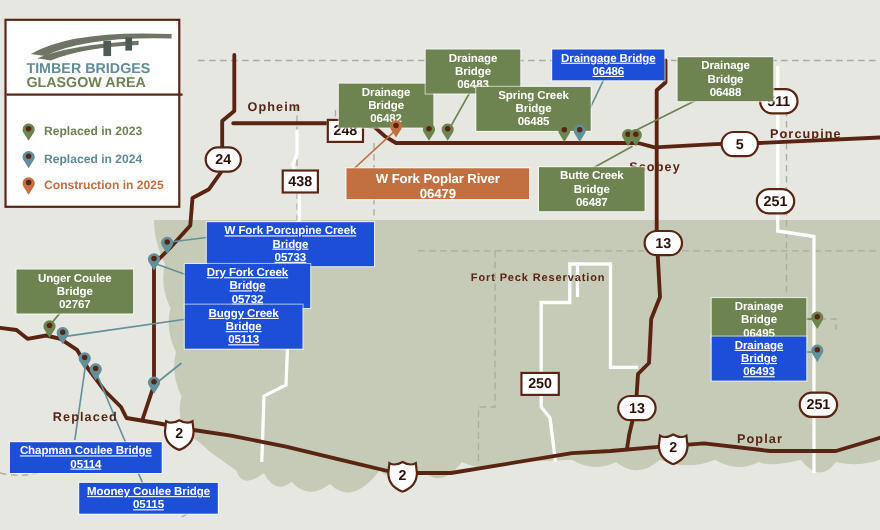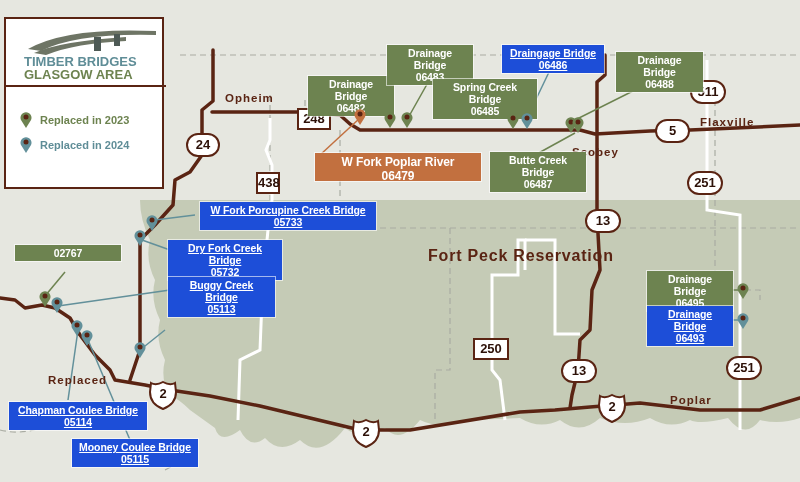--- a/index.html
+++ b/index.html
@@ -10,21 +10,21 @@
       position: absolute; color: #fff; font-family: "Liberation Sans", sans-serif;
       font-weight: bold; font-size: 10.5px; line-height: 12px; text-align: center;
       padding: 2px 6px; box-sizing: border-box; letter-spacing: -0.1px;
       box-shadow: 0 0 0 1px rgba(255,255,255,0.6);
     }
     .label .num { display: block; }
     .g { background: #6d8350; }
     .b { background: #1d4ed8; text-decoration: underline; }
     .o { background: #c2703f; font-size: 12px; line-height: 14px; }
     .town { position: absolute; color: #5a2413; font-weight: bold; font-size: 11.5px; letter-spacing: 1px; font-family: "Liberation Sans", sans-serif; }
-    .region { position: absolute; color: #5a2413; font-weight: bold; font-size: 16px; letter-spacing: 0.8px; font-family: "Liberation Sans", sans-serif; }
+    .region { position: absolute; color: #5a2413; font-weight: bold; font-size: 10px; letter-spacing: 0.8px; font-family: "Liberation Sans", sans-serif; }
     .shield-oval {
       position: absolute; background: #fff; border: 2.5px solid #5a2413; border-radius: 12px;
       color: #2d1108; font-weight: bold; font-size: 13px; text-align: center; box-sizing: border-box;
       font-family: "Liberation Sans", sans-serif; line-height: 19px;
     }
     .shield-rect {
       position: absolute; background: #fff; border: 2.5px solid #5a2413;
       color: #2d1108; font-weight: bold; font-size: 13px; text-align: center; box-sizing: border-box;
       font-family: "Liberation Sans", sans-serif; line-height: 17px;
     }
@@ -121,32 +121,39 @@
         </svg>
       <span style="color:#6d8350">Replaced in 2023</span>
     </div>
     <div class="legend-item" style="top:117px">
       <svg width="12" height="18">
           <path d="M6,17 L1,9 A5.5,5.5 0 1 1 11,9 Z" fill="#62909a"></path>
           <circle cx="6" cy="6" r="2.5" fill="#5a2413"></circle>
         </svg>
       <span style="color:#5f8d97">Replaced in 2024</span>
     </div>
+    <div class="legend-item" style="top:141px">
+      <svg width="12" height="18">
+          <path d="M6,17 L1,9 A5.5,5.5 0 1 1 11,9 Z" fill="#c2703f"></path>
+          <circle cx="6" cy="6" r="2.5" fill="#5a2413"></circle>
+        </svg>
+      <span style="color:#c2703f">Construction in 2025</span>
+    </div>
   </div>
 
   <div class="town" style="left:225px;top:92px">Opheim</div>
   <div class="town" style="left:572px;top:146px">Scobey</div>
-  <div class="town" style="left:700px;top:116px">Flaxville</div>
+  <div class="town" style="left:700px;top:116px">Porcupine</div>
   <div class="town" style="left:48px;top:374px">Replaced</div>
   <div class="town" style="left:670px;top:394px">Poplar</div>
   <div class="region" style="left:428px;top:247px">Fort Peck Reservation</div>
 
   <div class="shield-rect" style="left:297px;top:108px;width:34px;height:22px">248</div>
   <div class="shield-oval" style="left:186px;top:133px;width:34px;height:24px">24</div>
-  <div class="shield-rect" style="left:256px;top:172px;width:24px;height:22px">438</div>
+  <div class="shield-rect" style="left:256px;top:154px;width:34px;height:22px">438</div>
   <div class="shield-oval" style="left:690px;top:80px;width:36px;height:24px">511</div>
   <div class="shield-oval" style="left:655px;top:119px;width:35px;height:24px">5</div>
   <div class="shield-oval" style="left:687px;top:171px;width:36px;height:24px">251</div>
   <div class="shield-oval" style="left:585px;top:209px;width:36px;height:24px">13</div>
   <div class="shield-rect" style="left:473px;top:338px;width:36px;height:22px">250</div>
   <div class="shield-oval" style="left:561px;top:359px;width:36px;height:24px">13</div>
   <div class="shield-oval" style="left:726px;top:356px;width:36px;height:24px">251</div>
 
   <div class="shield-us" style="left:148px;top:380px">
     <svg width="30" height="30">
@@ -181,28 +188,28 @@
   </div>
   <div class="label g" style="left:433px;top:79px;width:104px">
     <span>Spring Creek Bridge</span><span class="num">06485</span>
   </div>
   <div class="label o" style="left:315px;top:153px;width:166px;height:28px">
     <span>W Fork Poplar River</span><span class="num">06479</span>
   </div>
   <div class="label g" style="left:490px;top:152px;width:96px">
     <span>Butte Creek Bridge</span><span class="num">06487</span>
   </div>
-  <div class="label b" style="left:200px;top:202px;width:176px">
+  <div class="label b" style="left:188px;top:202px;width:152px">
     <span>W Fork Porcupine Creek Bridge</span><span class="num">05733</span>
   </div>
   <div class="label b" style="left:168px;top:240px;width:114px">
     <span>Dry Fork Creek Bridge</span><span class="num">05732</span>
   </div>
   <div class="label g" style="left:15px;top:245px;width:106px">
-    <span class="num">02767</span>
+    <span>Unger Coulee Bridge</span><span class="num">02767</span>
   </div>
   <div class="label b" style="left:168px;top:277px;width:107px">
     <span>Buggy Creek Bridge</span><span class="num">05113</span>
   </div>
   <div class="label b" style="left:9px;top:402px;width:138px">
     <span>Chapman Coulee Bridge</span><span class="num">05114</span>
   </div>
   <div class="label b" style="left:72px;top:439px;width:126px">
     <span>Mooney Coulee Bridge</span><span class="num">05115</span>
   </div>

